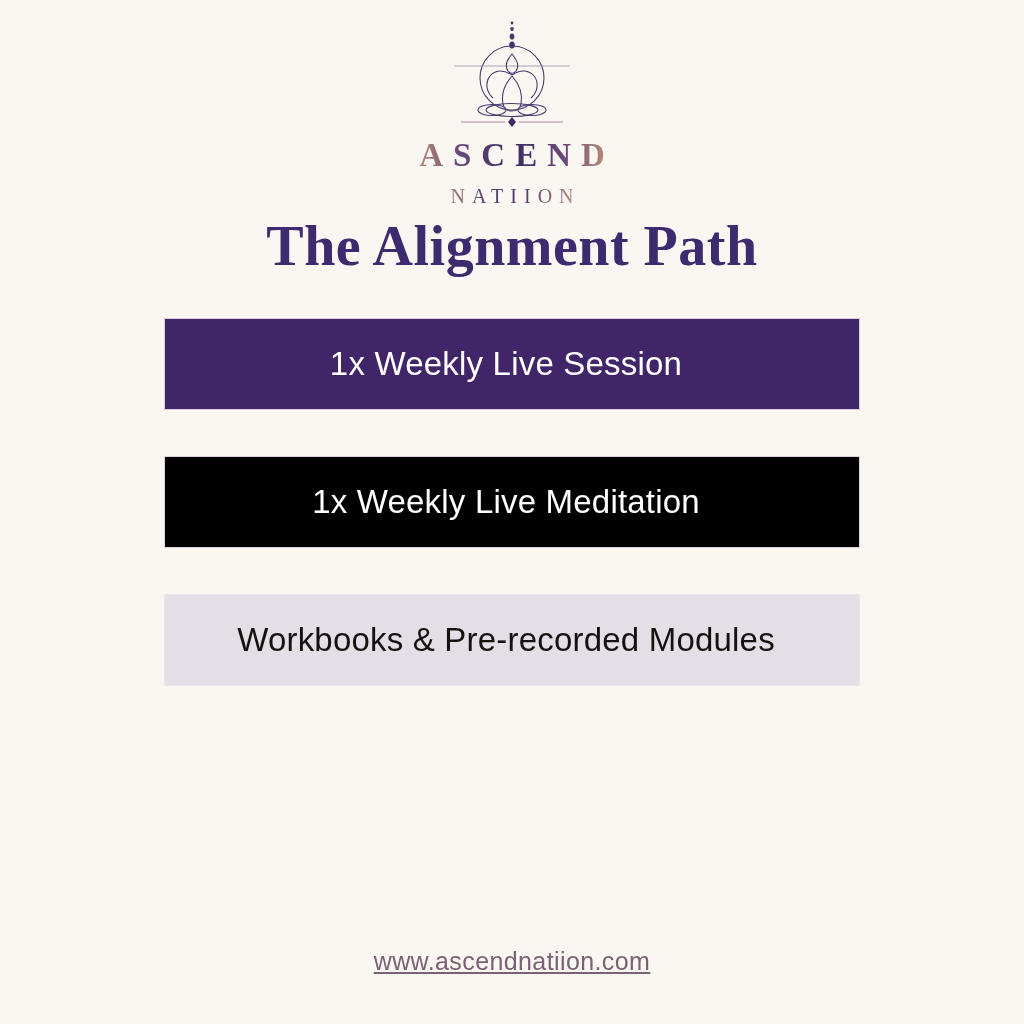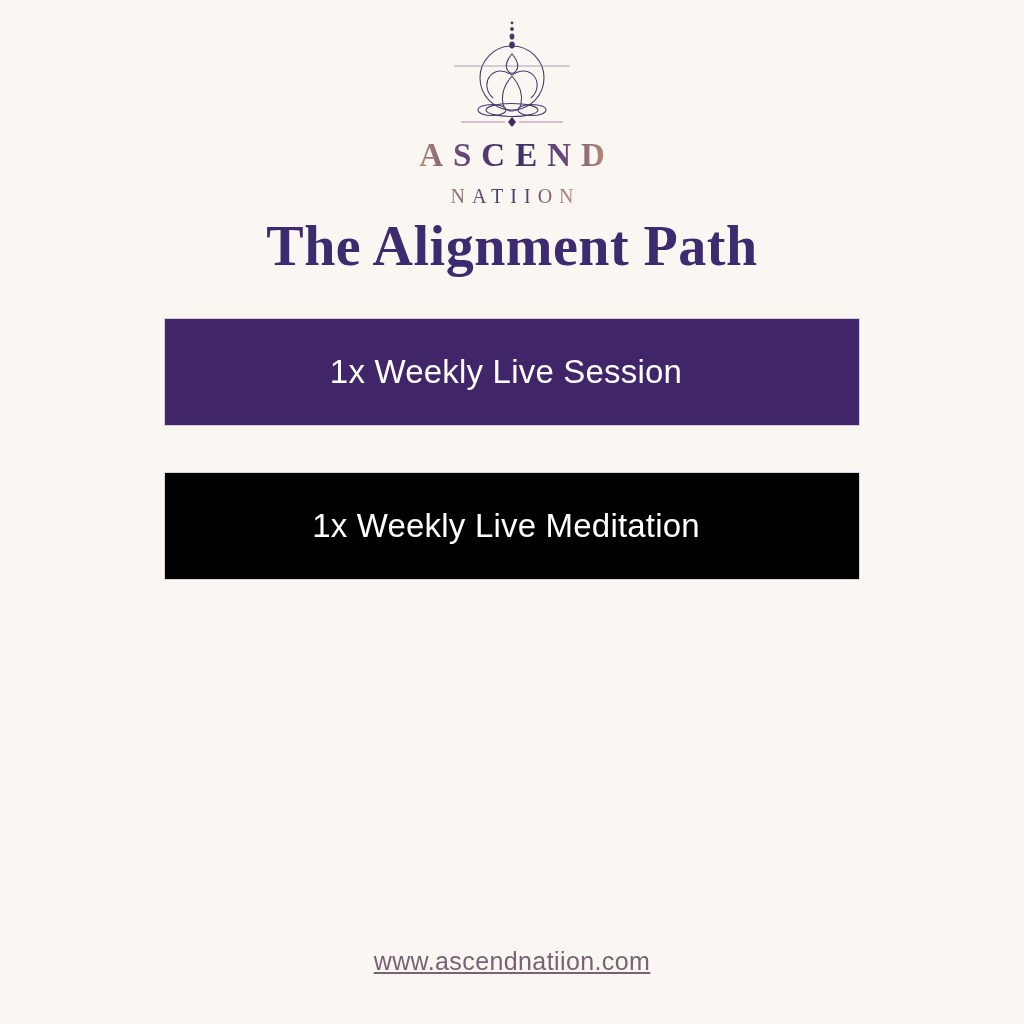--- a/index.html
+++ b/index.html
@@ -90,21 +90,21 @@
 
   
   .bars {
     margin-top: 44px;
     width: 696px;
     display: flex;
     flex-direction: column;
     gap: 46px;
   }
   .bar {
-    height: 108px;
+    height: 92px;
     display: flex;
     align-items: center;
     justify-content: center;
     box-sizing: border-box;
   }
   .bar-label {
     font-family: "Liberation Sans", sans-serif;
     font-size: 33px;
     font-weight: 400;
     letter-spacing: 0.2px;
@@ -177,17 +177,20 @@
 
   <div class="poster-title">The Alignment Path</div>
 
   <div class="bars">
     <div class="bar dark">
       <span class="bar-label">1x Weekly Live Session</span>
     </div>
     <div class="bar medium">
       <span class="bar-label">1x Weekly Live Meditation</span>
     </div>
+    <div class="bar light">
+      <span class="bar-label">Workbooks &amp; Pre-recorded Modules</span>
+    </div>
   </div>
 
   <div class="footer-url">www.ascendnatiion.com</div>
 
 </div>
 
 </body></html>

